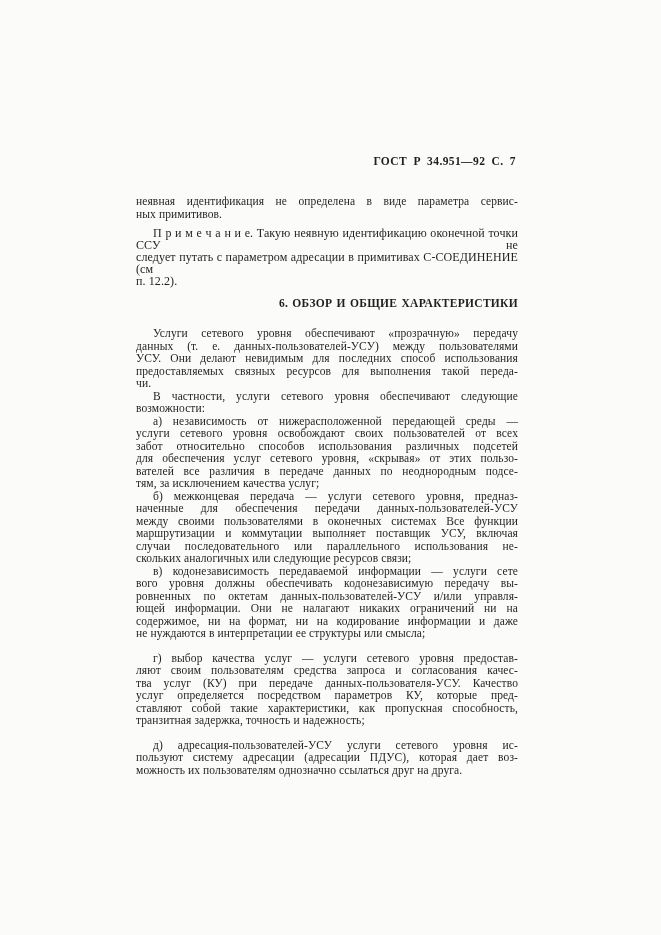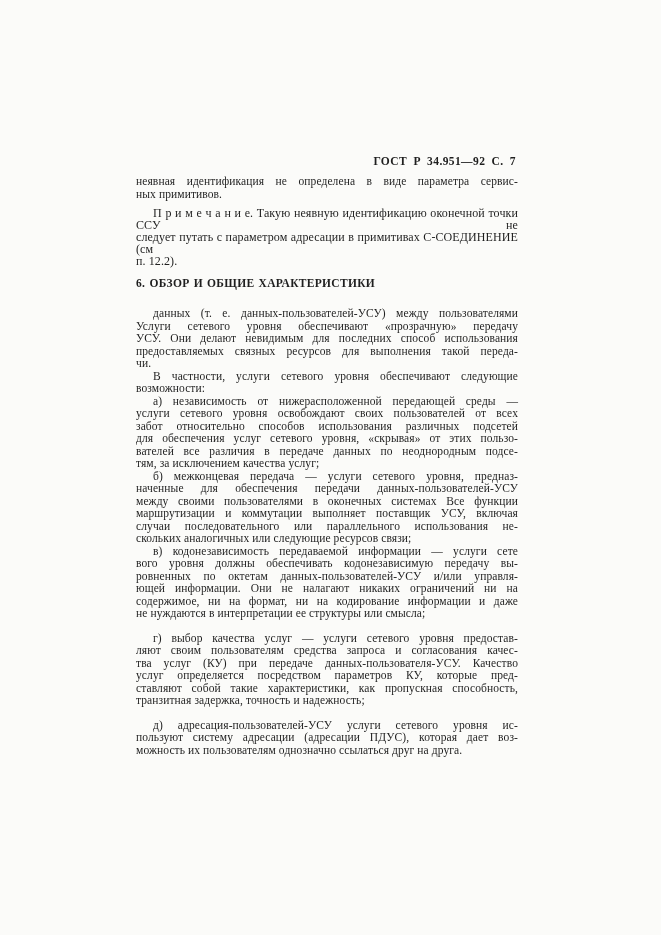--- a/index.html
+++ b/index.html
@@ -29,21 +29,21 @@
     top: 155px;
     width: 382px;
   }
   .running-header {
     text-align: right;
     font-weight: bold;
     font-size: 11.5px;
     letter-spacing: 0.4px;
     word-spacing: 3px;
     padding-right: 2px;
-    margin-bottom: 8px;
+    margin-bottom: 28px;
   }
   .para {
     font-size: 11.5px;
     line-height: 12.5px;
     letter-spacing: 0.1px;
   }
   .para .line {
     text-align: justify;
   }
   .para .line.fill {
@@ -52,21 +52,21 @@
   .para.indent-first .line:first-child {
     text-indent: 17px;
   }
   .note {
     margin-top: 7px;
     font-size: 12px;
     line-height: 12px;
   }
   .section-heading {
     margin: 9px 0 17px 0;
-    text-align: left;
+    text-align: right;
     font-weight: bold;
     font-size: 11.5px;
     letter-spacing: 0.3px;
     word-spacing: 1px;
     line-height: 14px;
   }
   .gap-before-small {
     margin-top: 12px;
   }
 </style>
@@ -85,22 +85,22 @@
 
     <div class="para note indent-first">
         <div class="line fill">П р и м е ч а н и е. Такую неявную идентификацию оконечной точки ССУ не</div>
         <div class="line fill">следует путать с параметром адресации в примитивах С-СОЕДИНЕНИЕ (см</div>
         <div class="line">п. 12.2).</div>
       </div>
 
     <div class="section-heading">6. ОБЗОР И ОБЩИЕ ХАРАКТЕРИСТИКИ</div>
 
     <div class="para indent-first">
+        <div class="line fill">Услуги сетевого уровня обеспечивают «прозрачную» передачу</div>
         <div class="line fill">данных (т. е. данных-пользователей-УСУ) между пользователями</div>
-        <div class="line fill">Услуги сетевого уровня обеспечивают «прозрачную» передачу</div>
         <div class="line fill">УСУ. Они делают невидимым для последних способ использования</div>
         <div class="line fill">предоставляемых связных ресурсов для выполнения такой переда-</div>
         <div class="line">чи.</div>
       </div>
 
     <div class="para indent-first">
         <div class="line fill">В частности, услуги сетевого уровня обеспечивают следующие</div>
         <div class="line">возможности:</div>
       </div>
 

